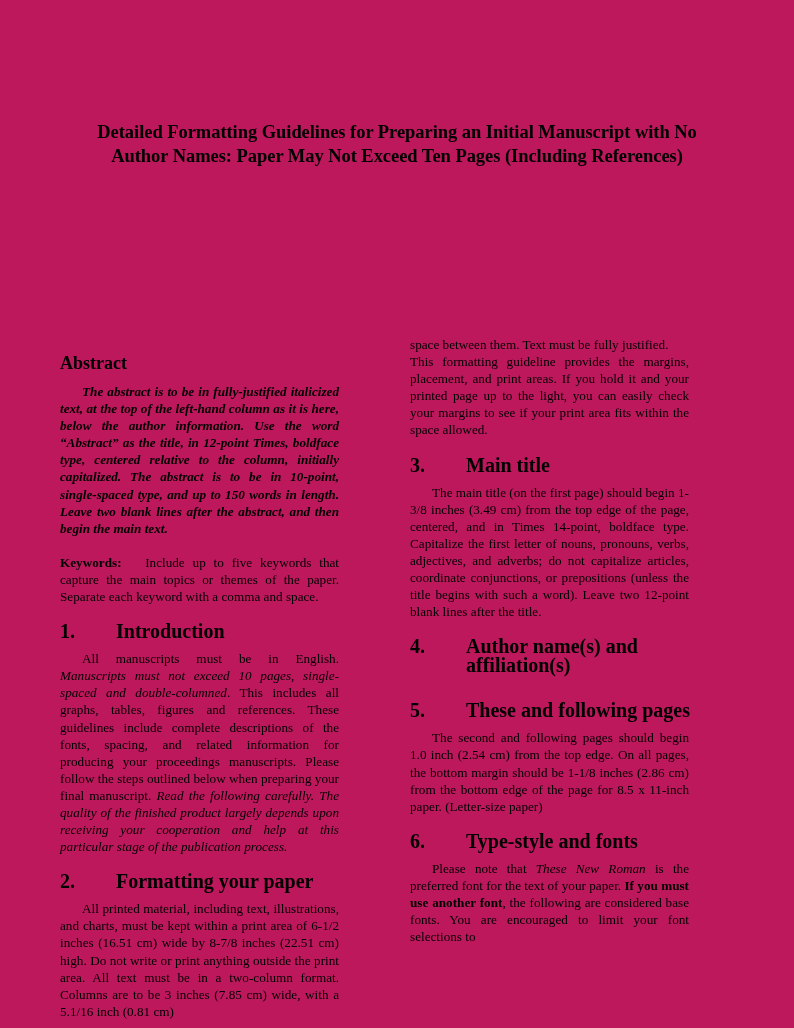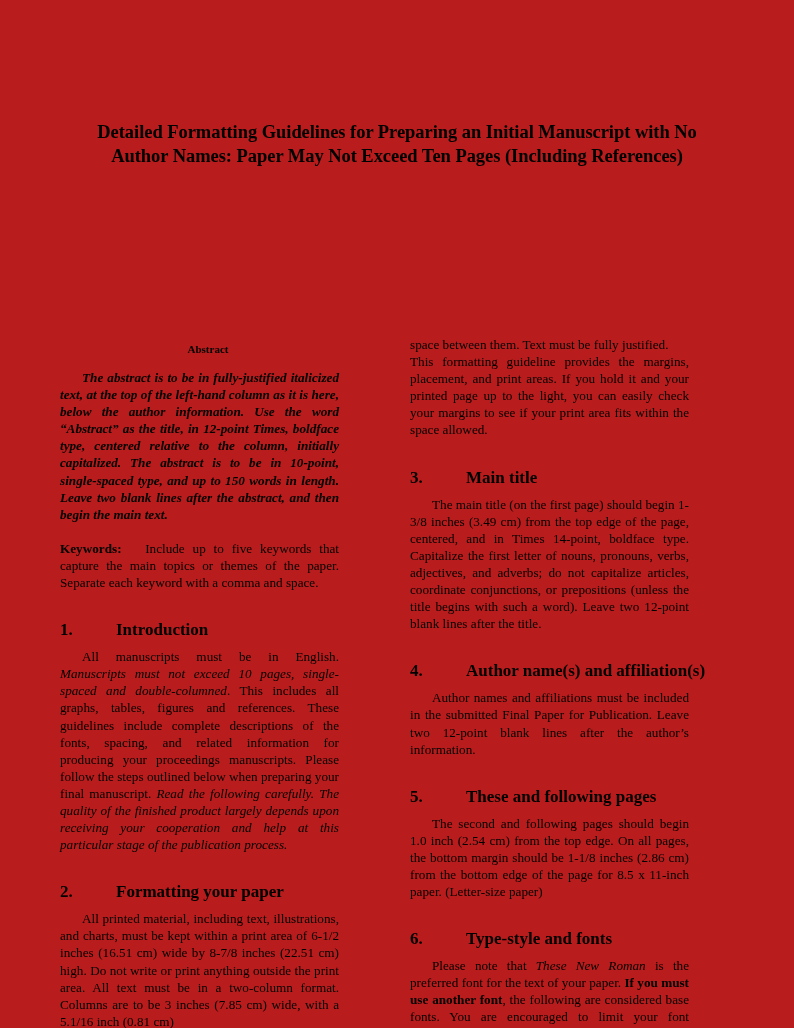--- a/index.html
+++ b/index.html
@@ -13,21 +13,21 @@
     font-family: "Liberation Serif", "DejaVu Serif", serif;
     color: #000000;
     position: relative;
     overflow: hidden;
   }
   .page {
     position: absolute;
     left: 0; top: 0;
     width: 794px;
     height: 1028px;
-    background: #b91c1c;
+    background: #be185d;
   }
 
   
   .title-block {
     position: absolute;
     left: 60px;
     top: 120px;
     width: 674px;
     text-align: center;
   }
@@ -53,46 +53,45 @@
   .col {
     position: absolute;
     top: 0;
     width: 296px;
   }
   .col-left  { left: 0px; }
   .col-right { left: 350px; }
 
   
   .abstract-head {
-    font-size: 11px;
+    font-size: 18px;
     font-weight: bold;
-    text-align: center;
     line-height: 18px;
-    margin: 4px 0 11px 0;
+    margin: 18px 0 11px 0;
   }
   p.body {
     font-size: 13.2px;
     line-height: 17.1px;
     text-align: justify;
     text-justify: inter-word;
     margin: 0 17px 0 0;
     hyphens: none;
   }
   p.indent { text-indent: 22px; }
   p.noindent { text-indent: 0; }
   p.ital { font-style: italic; font-weight: bold; }
 
   .gap-para  { height: 17px; }
   .gap-head  { height: 17px; }
 
   h2.section {
-    font-size: 17px;
+    font-size: 20px;
     font-weight: bold;
     line-height: 19px;
-    margin: 12px 0 9px 0;
+    margin: 0 0 9px 0;
     padding-left: 28px;
     text-indent: -28px;
     margin-left: 28px;
   }
   h2.section .num {
     display: inline-block;
     width: 28px;
   }
   .kw { font-weight: bold; }
   em.it { font-style: italic; }
@@ -145,21 +144,20 @@
       <div class="gap-head"></div>
 
       <h2 class="section"><span class="num">3.</span><span>Main title</span></h2>
 
       <p class="body indent">The main title (on the first page) should begin 1-3/8 inches (3.49 cm) from the top edge of the page, centered, and in Times 14-point, boldface type. Capitalize the first letter of nouns, pronouns, verbs, adjectives, and adverbs; do not capitalize articles, coordinate conjunctions, or prepositions (unless the title begins with such a word). Leave two 12-point blank lines after the title.</p>
 
       <div class="gap-head"></div>
 
       <h2 class="section"><span class="num">4.</span><span>Author name(s) and affiliation(s)</span></h2>
 
-      <p class="body indent">Author names and affiliations must be included in the submitted Final Paper for Publication.  Leave two 12-point blank lines after the author’s information.</p>
 
       <div class="gap-head"></div>
 
       <h2 class="section"><span class="num">5.</span><span>These and following pages</span></h2>
 
       <p class="body indent">The second and following pages should begin 1.0 inch (2.54 cm) from the top edge.  On all pages, the bottom margin should be 1-1/8 inches (2.86 cm) from the bottom edge of the page for 8.5 x 11-inch paper. (Letter-size paper)</p>
 
       <div class="gap-head"></div>
 
       <h2 class="section"><span class="num">6.</span><span>Type-style and fonts</span></h2>

